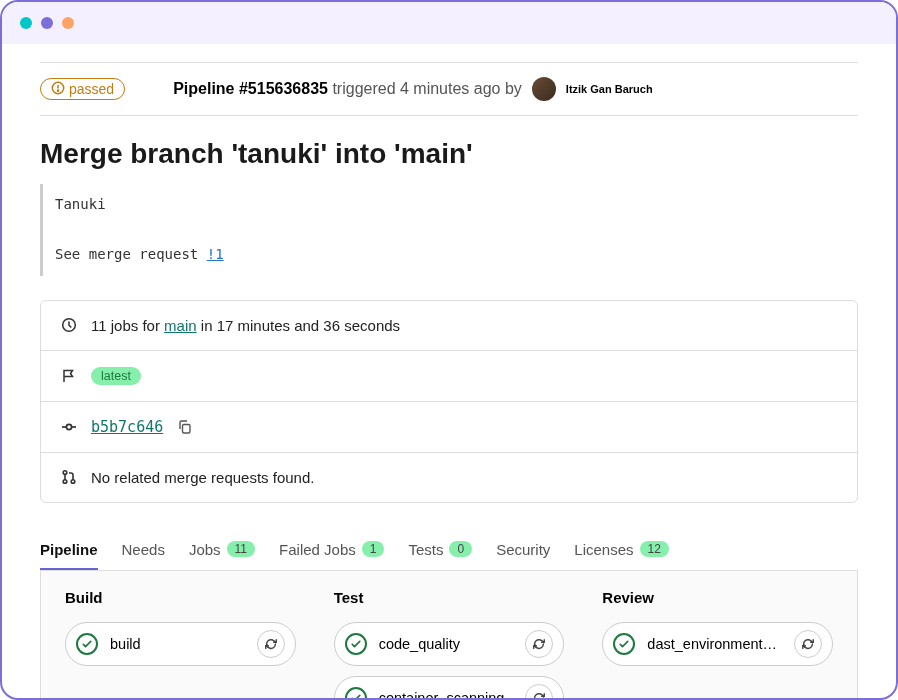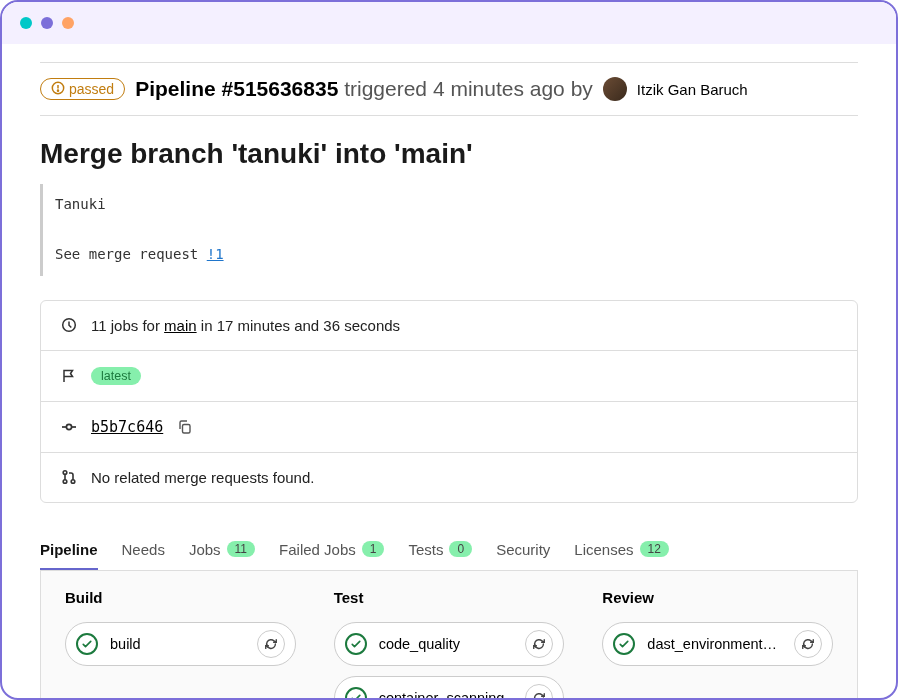--- a/index.html
+++ b/index.html
@@ -7,33 +7,33 @@
 .frame { width: 898px; height: 700px; border: 2px solid #7c6fd9; border-radius: 18px; overflow: hidden; background: #fff; position: relative; }
 .titlebar { background: #f4f0ff; height: 42px; display: flex; align-items: center; padding: 0 18px; gap: 9px; }
 .dot { width: 12px; height: 12px; border-radius: 50%; }
 .dot.red { background: #00c8c8; }
 .dot.yel { background: #7c6fd9; }
 .dot.grn { background: #ffa365; }
 .content { padding: 0 38px 0 38px; }
 .topline { border-top: 1px solid #ddd; border-bottom: 1px solid #ddd; padding: 14px 0; margin-top: 18px; display: flex; align-items: center; gap: 10px; }
 .badge-passed { border: 1px solid #c17d10; border-radius: 14px; padding: 2px 10px; color: #c17d10; font-weight: 500; font-size: 14px; display: inline-flex; gap: 4px; }
 .badge-passed svg { width: 14px; height: 14px; }
-.trigger-text { font-size: 21px; }
+.trigger-text { font-size: 16px; margin-left: 38px; }
 .trigger-text b { font-weight: 700; }
 .trigger-text .muted { color: #555; font-weight: 400; }
 .avatar { width: 24px; height: 24px; border-radius: 50%; background: linear-gradient(135deg,#6b4c35,#3a2a1d); display: inline-block; vertical-align: middle; }
-.author { font-weight: 400; font-size: 15px; }
+.author { font-weight: 700; font-size: 11px; }
 h1.title { font-size: 28px; font-weight: 700; margin: 22px 0 14px 0; color: #1a1a1a; }
 .commit-msg { border-left: 3px solid #ccc; padding: 8px 0 8px 12px; font-family: ui-monospace, SFMono-Regular, Menlo, monospace; font-size: 14px; color: #333; line-height: 1.8; }
 .commit-msg .mr-link { color: #1f75cb; }
 .info-panel { border: 1px solid #ddd; border-radius: 6px; margin-top: 24px; }
 .info-row { padding: 16px 20px; border-bottom: 1px solid #ddd; display: flex; align-items: center; gap: 14px; font-size: 15px; color: #222; }
 .info-row:last-child { border-bottom: none; }
 .info-row .icon { width: 16px; height: 16px; color: #333; flex-shrink: 0; }
-.link { color: #000000; }
+.link { color: #0f766e; }
 .badge-latest { background: #86efac; color: #1c7a3e; border-radius: 10px; padding: 2px 10px; font-size: 12.5px; font-weight: 500; }
 .copy-icon { width: 16px; height: 16px; color: #555; }
 .tabs { display: flex; gap: 24px; border-bottom: 1px solid #ddd; margin-top: 28px; font-size: 15px; }
 .tab { padding: 10px 0 12px 0; color: #555; position: relative; display: flex; align-items: center; gap: 6px; }
 .tab.active { color: #111; font-weight: 700; }
 .tab.active::after { content: ""; position: absolute; left: 0; right: 0; bottom: 0; height: 2px; background: #6666cc; }
 .count { background: #86efac; border-radius: 10px; font-size: 12px; padding: 1px 8px; color: #444; }
 .pipeline-area { background: #fafafa; border: 1px solid #ddd; border-top: none; padding: 18px 24px 24px 24px; display: flex; gap: 38px; }
 .stage { flex: 1; min-width: 0; }
 .stage-name { font-weight: 700; font-size: 15px; margin-bottom: 16px; }

